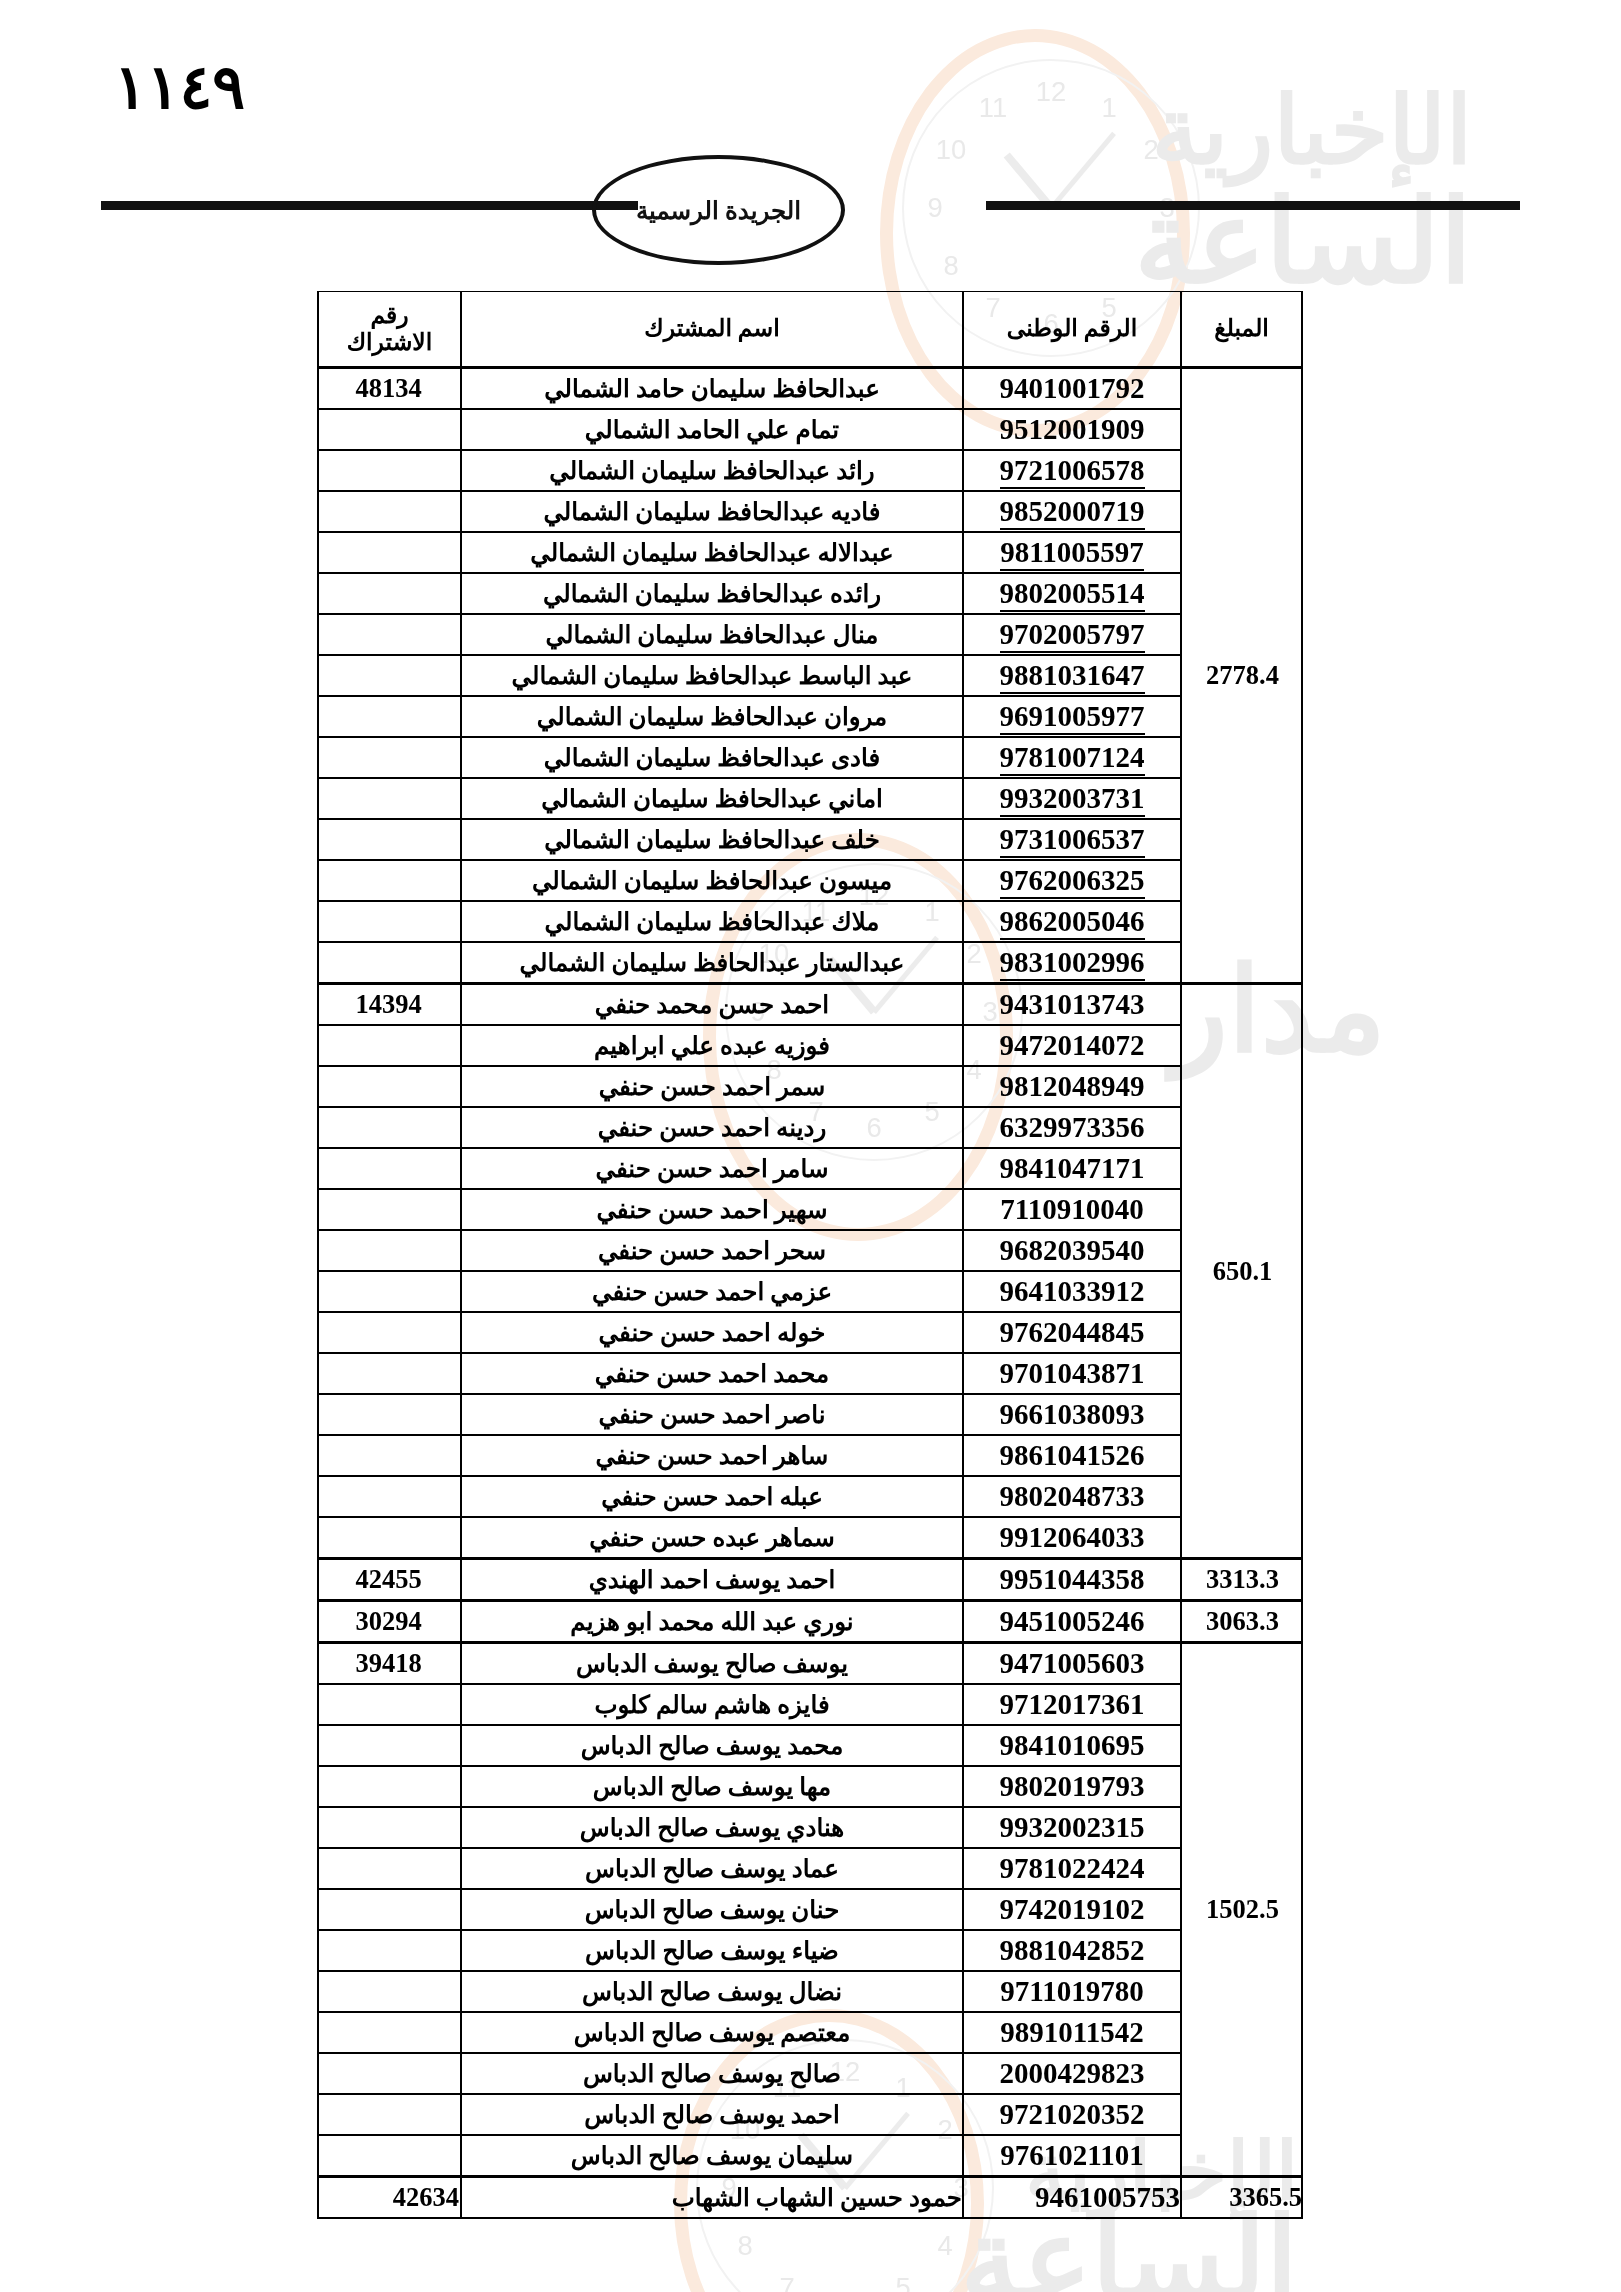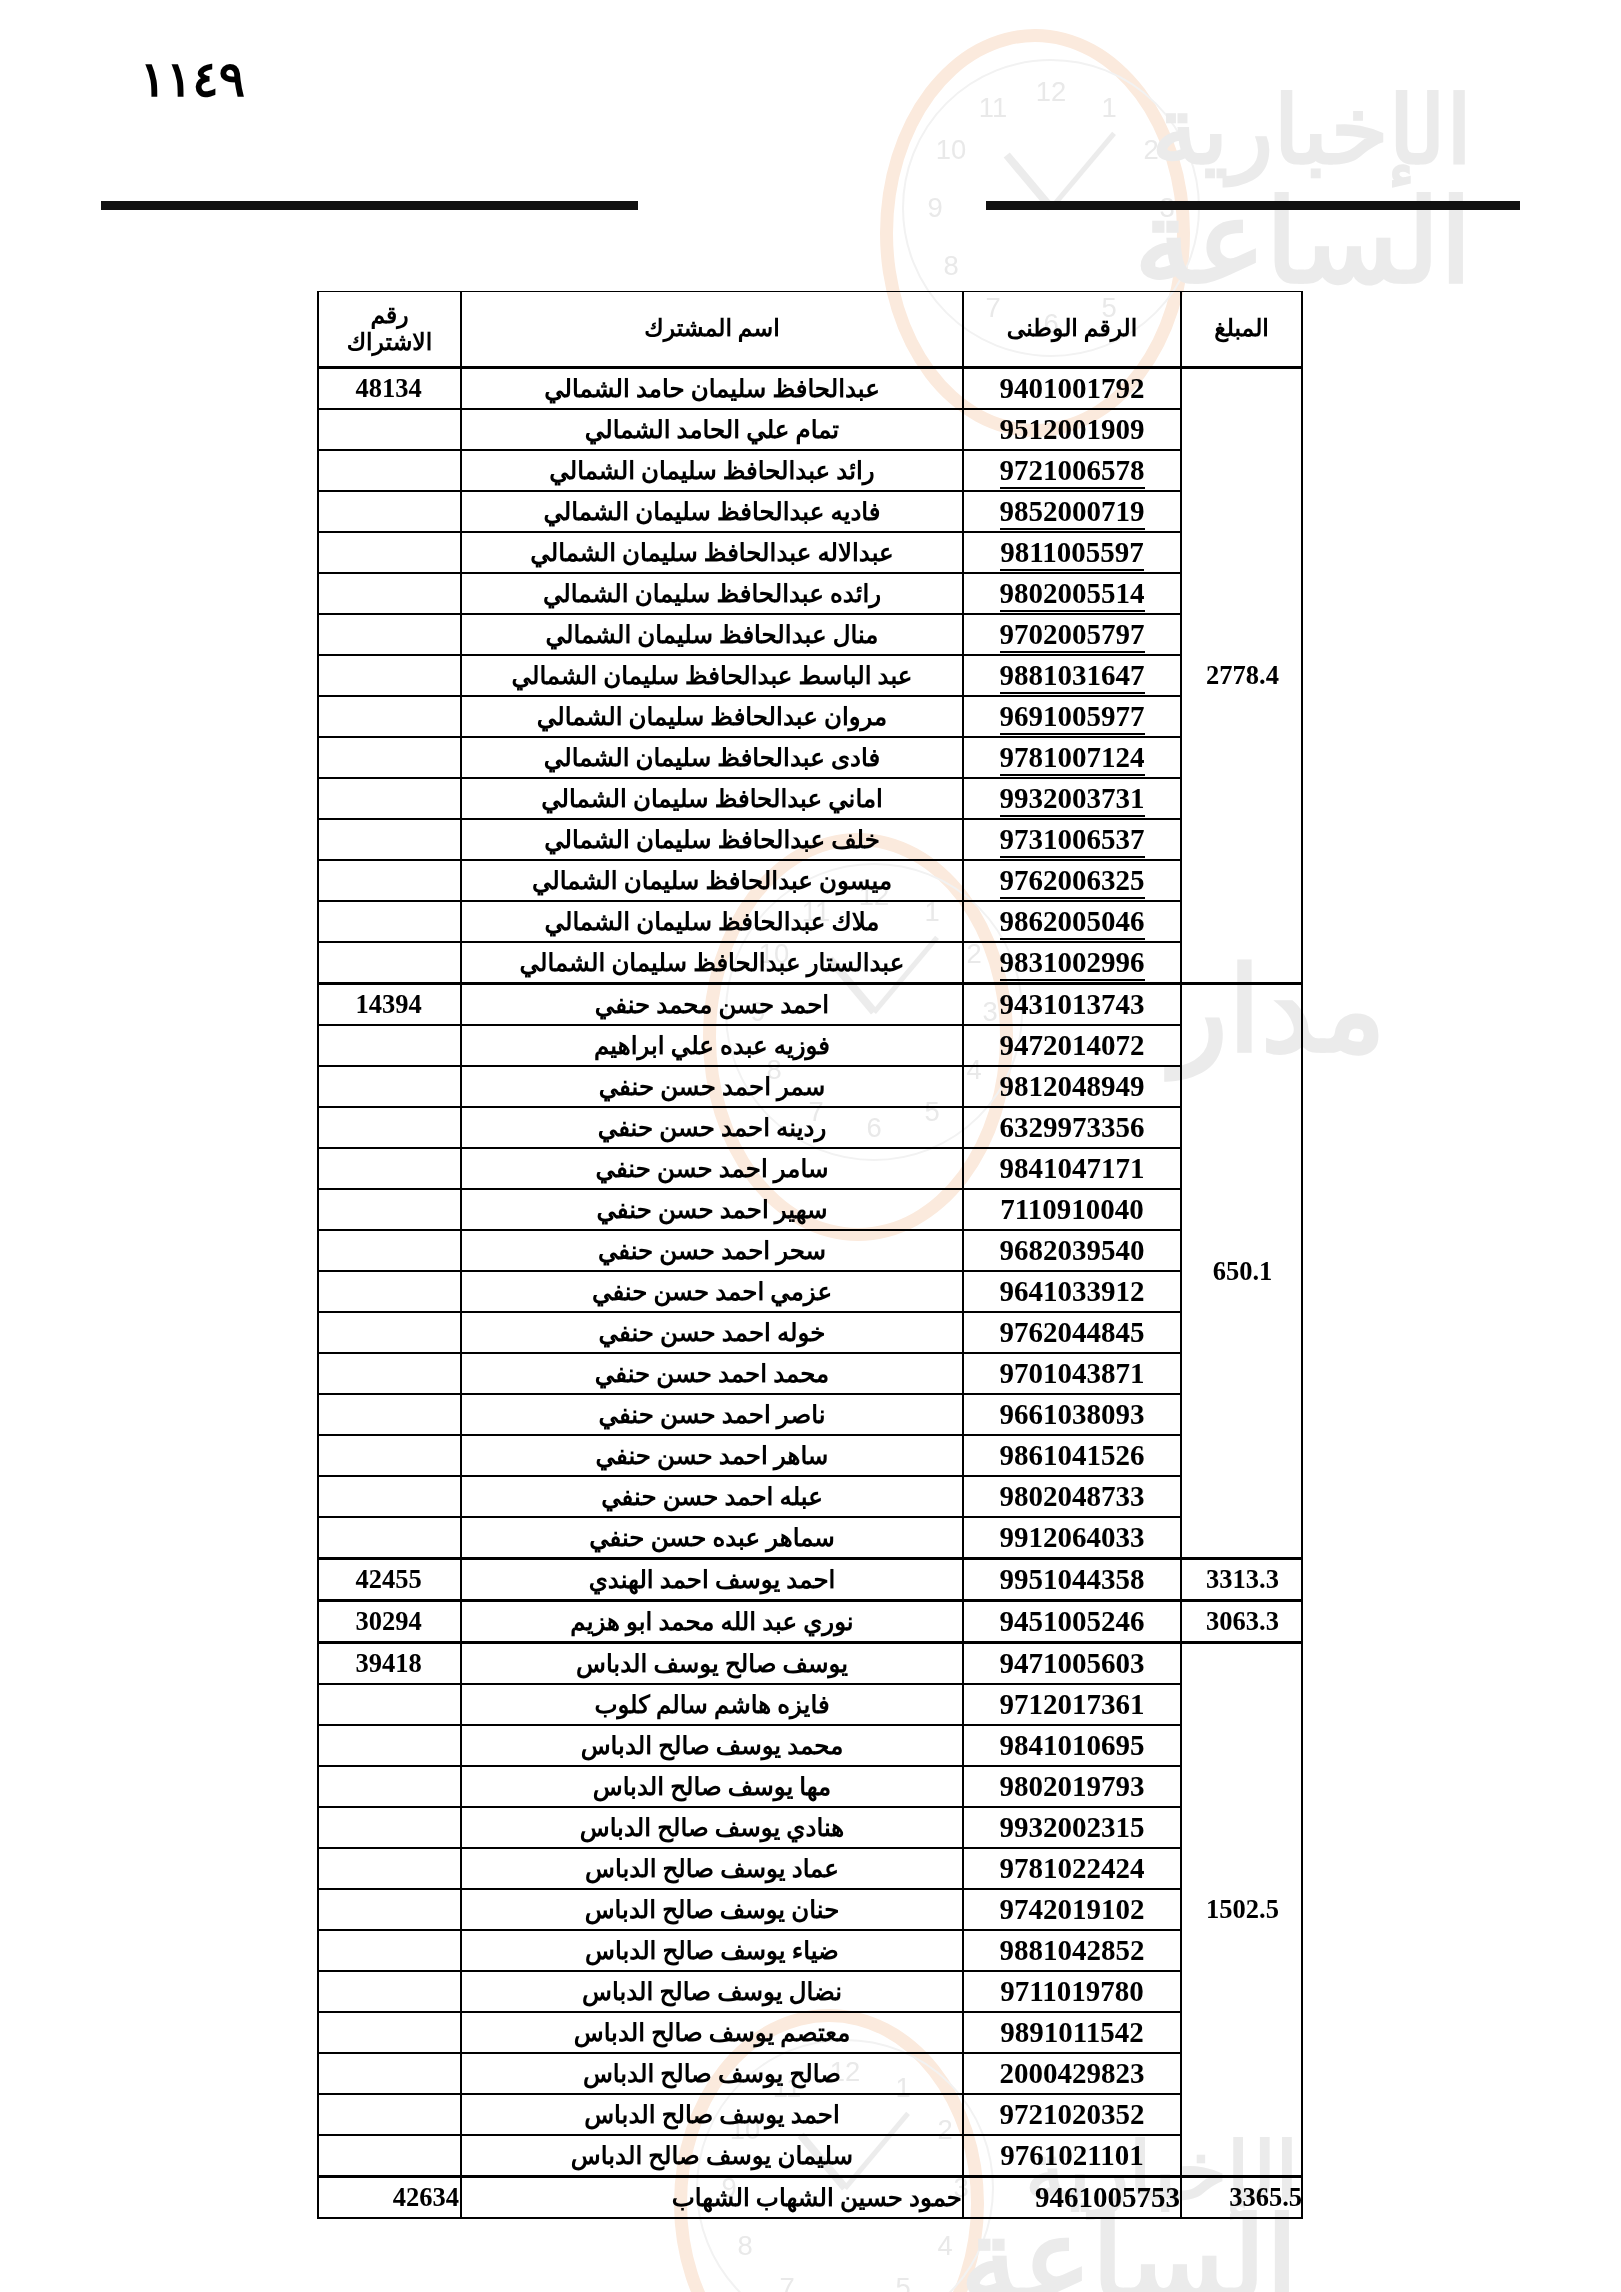--- a/index.html
+++ b/index.html
@@ -92,21 +92,21 @@
   .wm-o1 { top: 29px;   right: 431px; width: 284px; height: 382px; }
   .wm-o2 { top: 833px;  right: 608px; width: 284px; height: 382px; }
   .wm-o3 { top: 2009px; right: 637px; width: 284px; height: 363px; }
 
   
   .page-number {
     position: absolute;
     top: 51px;
     right: 1376px;
     font-family: "Liberation Serif", serif;
-    font-size: 49px;
+    font-size: 61px;
     font-weight: bold;
     letter-spacing: 3.9px;
     z-index: 4;
     direction: rtl;
     margin-left: 40px;
   }
   .rule-wrap {
     position: absolute;
     top: 201px;
     left: 101px;
@@ -289,20 +289,23 @@
     <div class="wm-text wm-bottom-right2">الساعة</div>
   </div>
 
   <div class="page-number">١١٤٩</div>
 
   <div class="rule-wrap">
     <div class="rule-left"></div>
     <div class="rule-right"></div>
   </div>
 
+  <div class="gazette-oval">
+    <span>الجريدة الرسمية</span>
+  </div>
 
   <div class="table-wrap">
     <table class="gz">
       <colgroup>
         <col class="col-amount">
         <col class="col-natid">
         <col class="col-name">
         <col class="col-sub">
       </colgroup>
       <thead>

